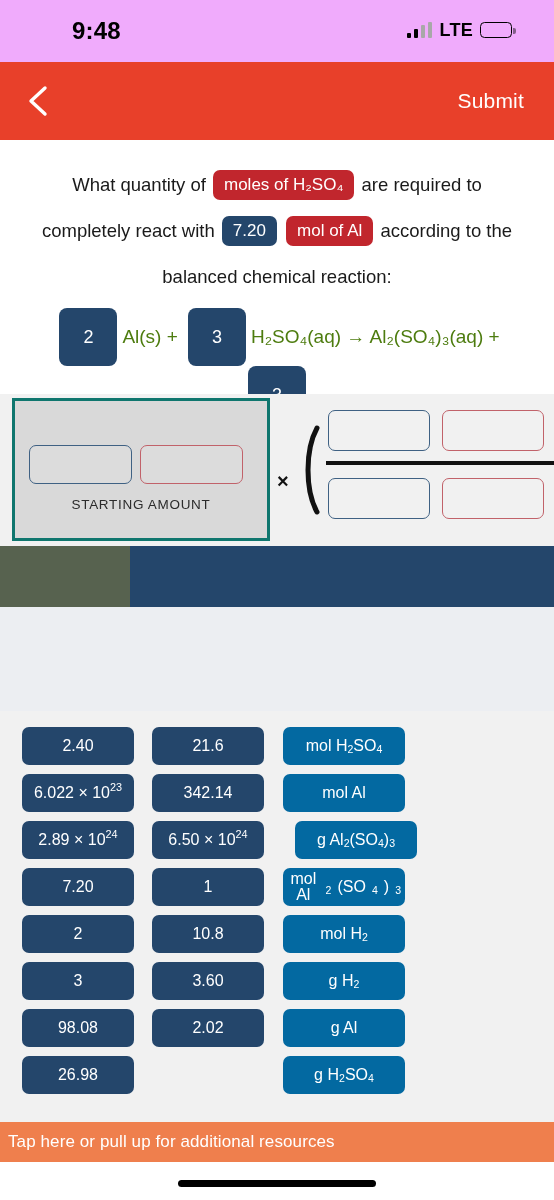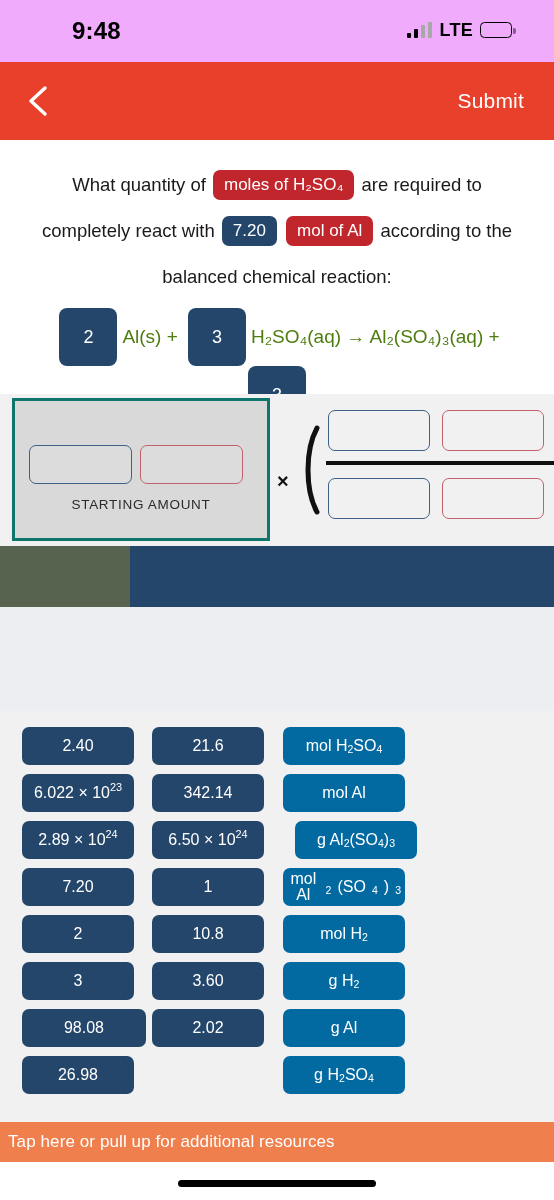--- a/index.html
+++ b/index.html
@@ -262,21 +262,21 @@
   </div>
 
   <div class="tiles">
     <div id="col1">
         <div class="tile blue" style="left: 22px; width: 112px; top: 16px;">2.40</div>
         <div class="tile blue" style="left: 22px; width: 112px; top: 63px;">6.022 × 10<sup>23</sup></div>
         <div class="tile blue" style="left: 22px; width: 112px; top: 110px;">2.89 × 10<sup>24</sup></div>
         <div class="tile blue" style="left: 22px; width: 112px; top: 157px;">7.20</div>
         <div class="tile blue" style="left: 22px; width: 112px; top: 204px;">2</div>
         <div class="tile blue" style="left: 22px; width: 112px; top: 251px;">3</div>
-        <div class="tile blue" style="left: 22px; width: 124px; top: 298px;">98.08</div>
+        <div class="tile blue" style="left: 22px; width: 112px; top: 298px;">98.08</div>
         <div class="tile blue" style="left: 22px; width: 112px; top: 345px;">26.98</div>
       </div>
     <div id="col2">
         <div class="tile blue" style="left: 152px; width: 112px; top: 16px;">21.6</div>
         <div class="tile blue" style="left: 152px; width: 112px; top: 63px;">342.14</div>
         <div class="tile blue" style="left: 152px; width: 112px; top: 110px;">6.50 × 10<sup>24</sup></div>
         <div class="tile blue" style="left: 152px; width: 112px; top: 157px;">1</div>
         <div class="tile blue" style="left: 152px; width: 112px; top: 204px;">10.8</div>
         <div class="tile blue" style="left: 152px; width: 112px; top: 251px;">3.60</div>
         <div class="tile blue" style="left: 152px; width: 112px; top: 298px;">2.02</div>

